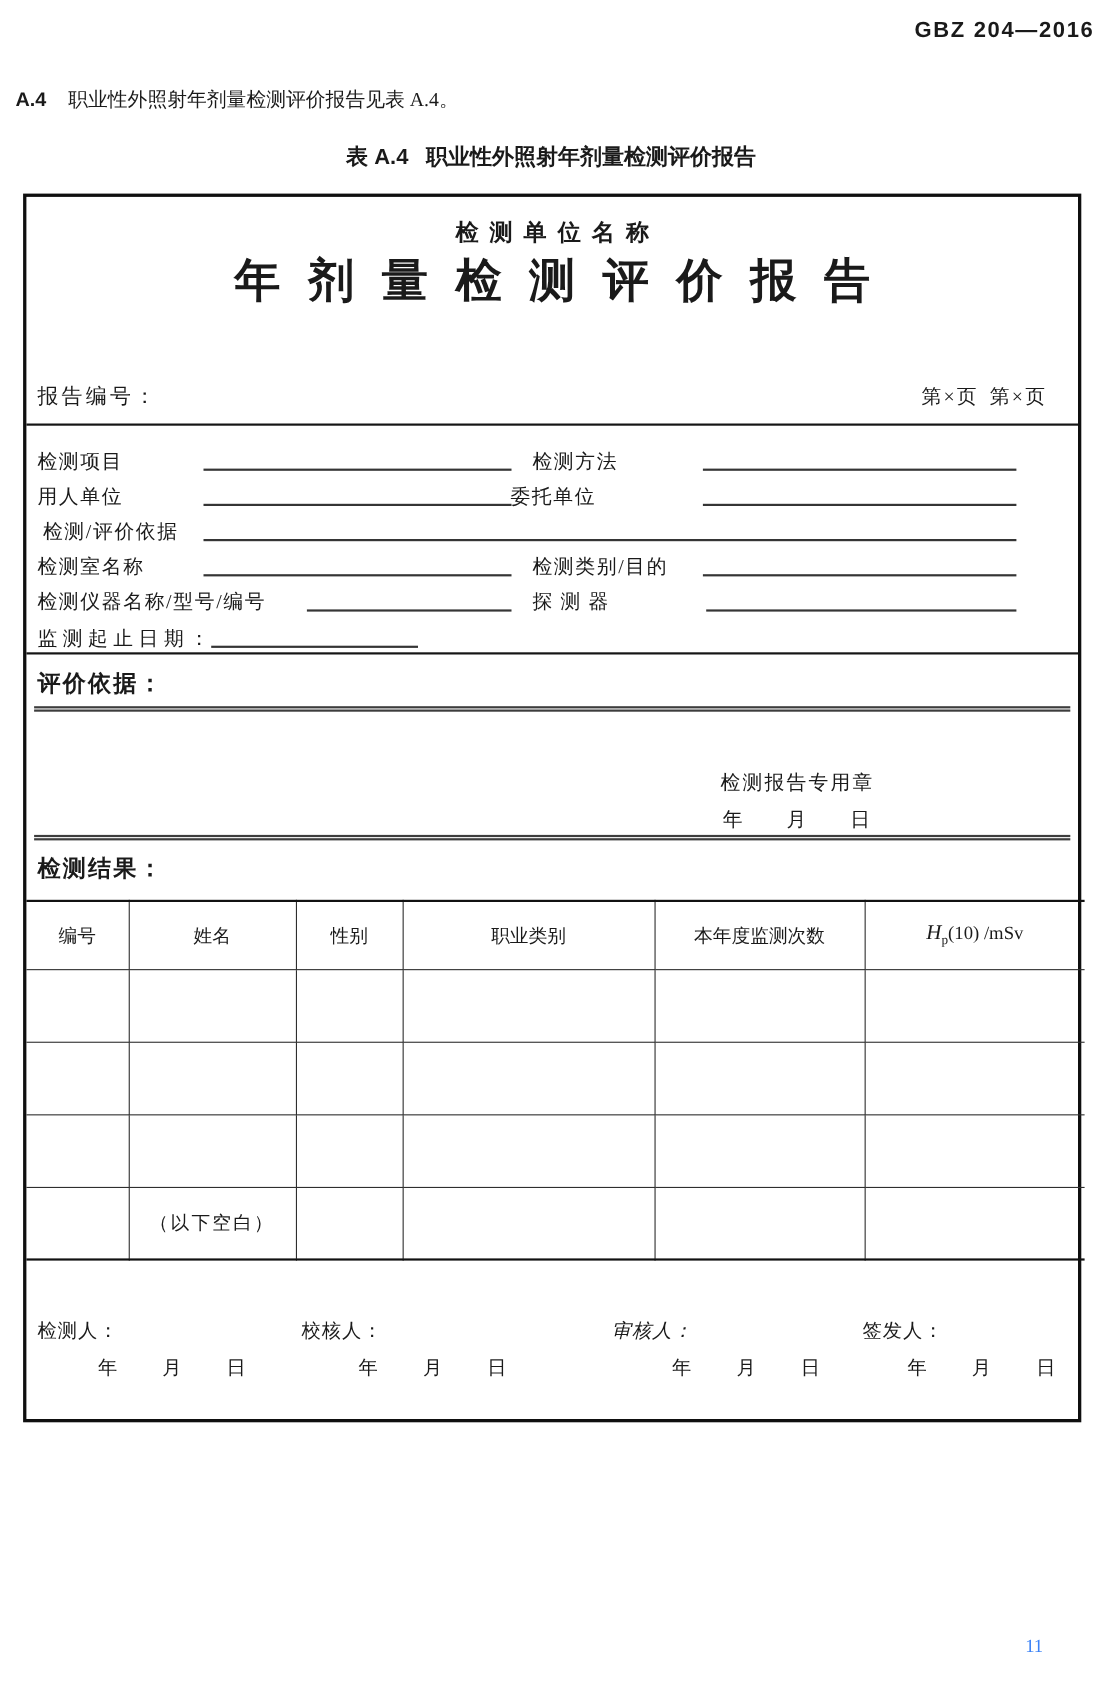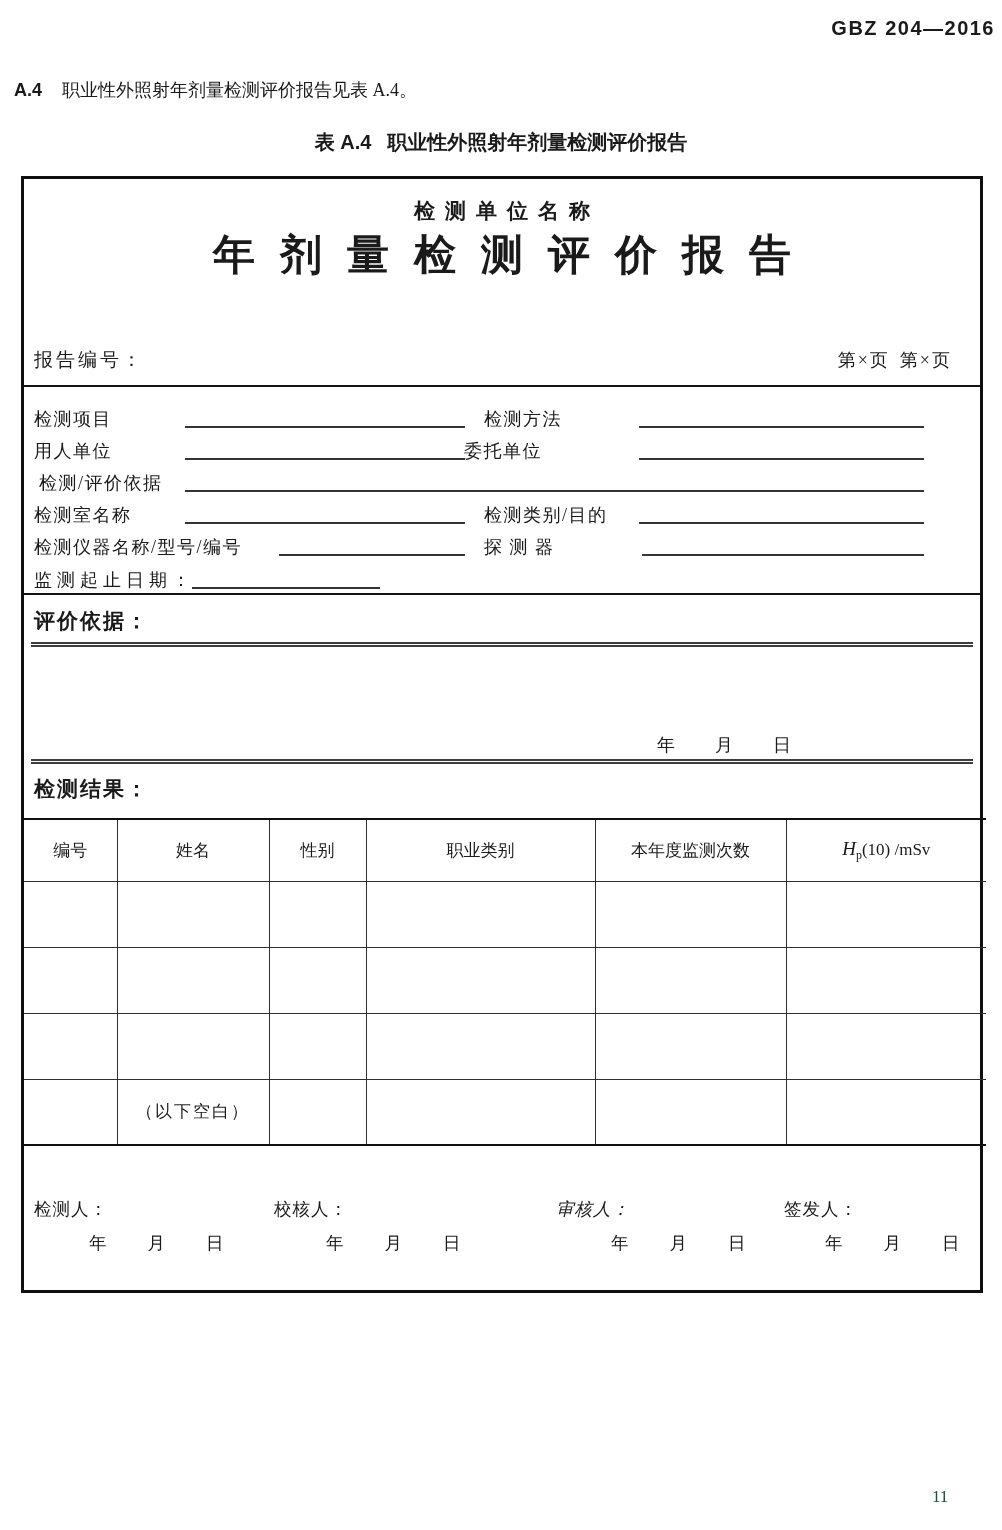--- a/index.html
+++ b/index.html
@@ -21,21 +21,21 @@
     font-size:18px; white-space:nowrap;
   }
   .clause .num { font-weight:700; margin-right:20px; }
   .caption {
     position:absolute; top:129px; left:0; width:100%;
     text-align:center; font-weight:700; font-size:20px;
   }
   .caption .pfx { margin-right:16px; }
   .pageno {
     position:absolute; top:1487px; left:932px;
-    font-size:17px; color:#14532d;
+    font-size:17px; color:#3b82f6;
   }
 
   
   .box {
     position:absolute; top:176px; left:21px;
     width:962px; height:1117px;
     border:3px solid #0f0f0f;
     background:#fff;
   }
   .abs { position:absolute; }
@@ -138,20 +138,21 @@
   <div class="abs uline" style="top:375px; left:618px; width:282px;"></div>
 
   <div class="abs flabel" style="top:389px; left:10px; letter-spacing:5px;">监测起止日期：</div>
   <div class="abs uline" style="top:408px; left:168px; width:188px;"></div>
 
   <div class="abs rule" style="top:414px;"></div>
 
   <div class="abs concl sans">评价依据：</div>
   <div class="abs dblrule" style="top:463px;"></div>
 
+  <div class="abs stamp">检测报告专用章</div>
   <div class="abs stamp-date">
     <span>年</span>
     <span>月</span>
     <span>日</span>
   </div>
 
   <div class="abs dblrule" style="top:580px;"></div>
 
   <div class="abs results sans">检测结果：</div>
 

